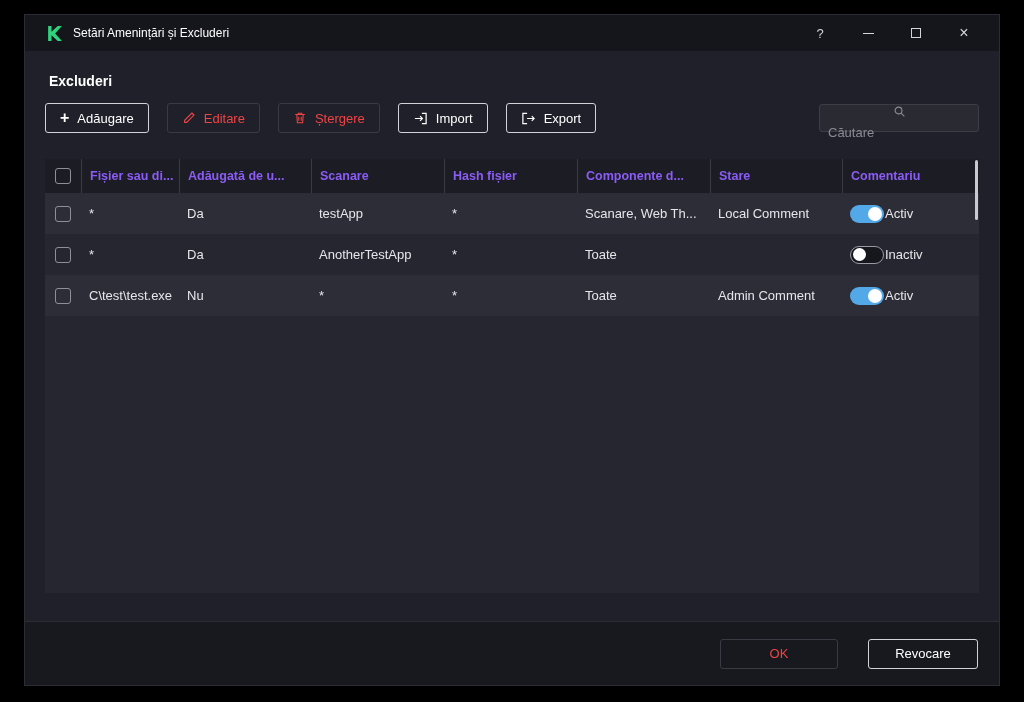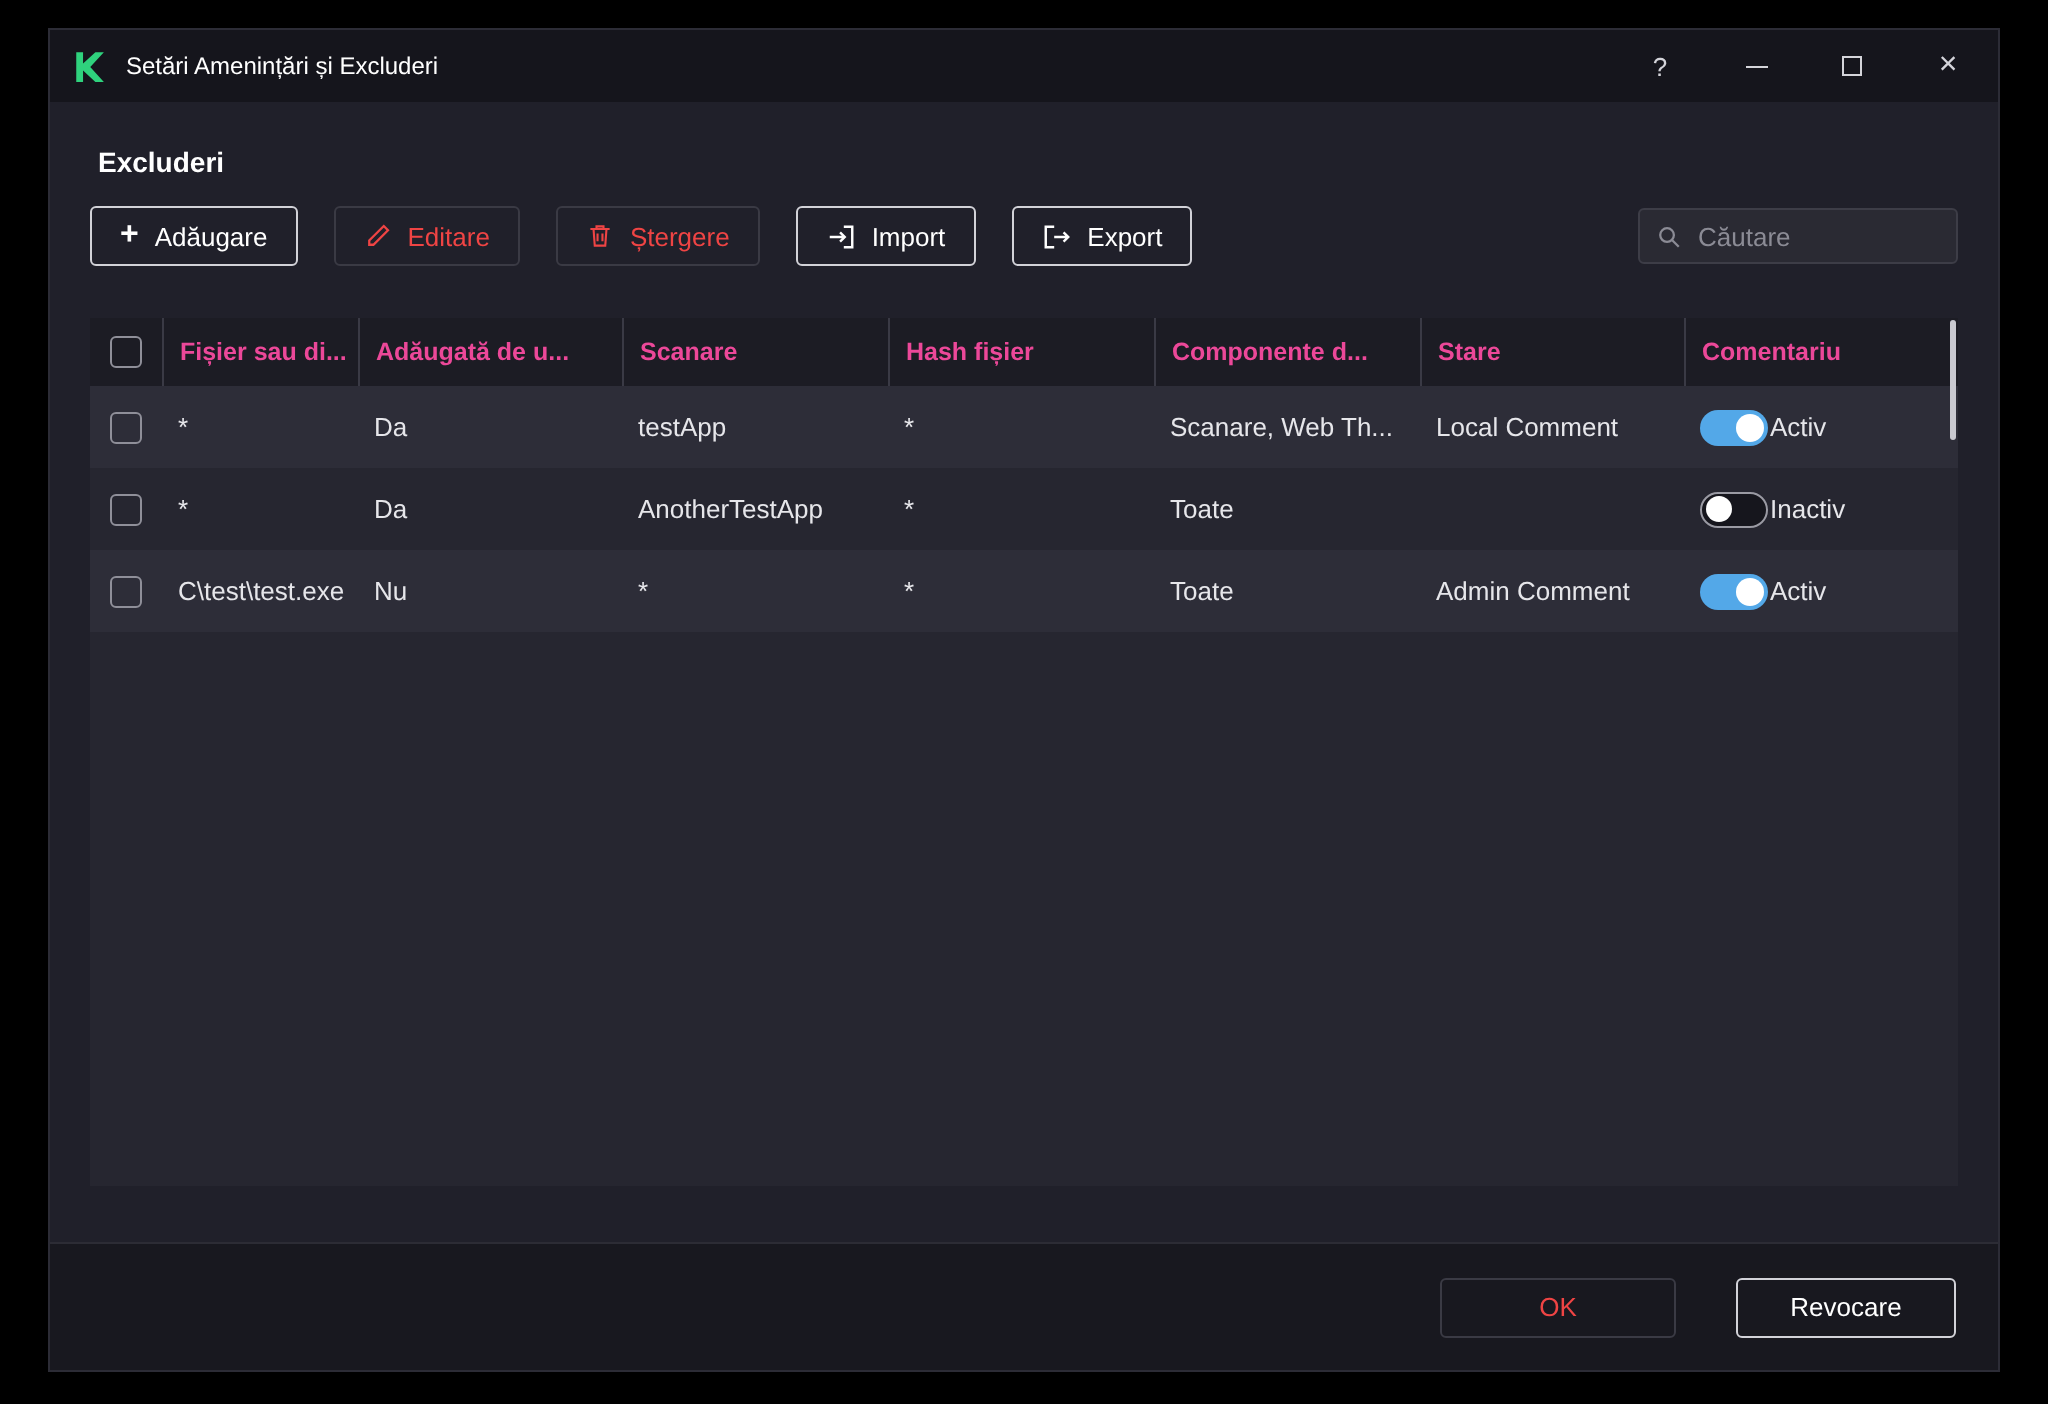--- a/index.html
+++ b/index.html
@@ -7,21 +7,21 @@
     width:1024px;height:702px;background:#000;overflow:hidden;
     font-family:"Liberation Sans",sans-serif;color:#fff;
   }
   .window{
     position:relative;width:976px;height:672px;margin:14px 24px 16px;
     background:#20202a;border:1px solid #2c2c36;box-sizing:border-box;
   }
   
   .titlebar{
     position:absolute;top:0;left:0;right:0;height:36px;background:#15151c;
-    display:flex;align-items:center;padding:0 10px;box-sizing:border-box;
+    display:flex;align-items:center;padding:0 20px;box-sizing:border-box;
   }
   .logo{width:18px;height:18px;display:flex;align-items:center;justify-content:center;}
   .win-title{margin-left:10px;font-size:12px;color:#fff;}
   .win-controls{margin-left:auto;display:flex;align-items:center;}
   .ctrl{
     width:30px;height:28px;display:flex;align-items:center;justify-content:center;
     color:#d4d4da;font-size:13px;margin-left:18px;cursor:pointer;
   }
   .ctrl-close{font-size:16px;}
   .min-glyph{display:block;width:11px;height:1px;background:#d4d4da;}
@@ -38,37 +38,37 @@
   .btn{
     height:30px;padding:0 14px;display:inline-flex;align-items:center;gap:8px;
     background:transparent;border:1px solid #d2d2d8;border-radius:3px;
     color:#fff;font-size:13px;cursor:pointer;box-sizing:border-box;white-space:nowrap;
   }
   .btn .bicon{display:flex;align-items:center;}
   .btn.disabled{border-color:#3a3a44;color:#ef4444;cursor:default;}
   .plus-glyph{font-size:16px;line-height:1;font-weight:bold;}
   .searchbox{
     margin-left:auto;width:160px;height:28px;background:#2a2a33;border:1px solid #3d3d47;
-    border-radius:3px;display:flex;align-items:center;padding:0 8px;gap:6px;box-sizing:border-box;
+    border-radius:3px;display:flex;align-items:center;padding:0 8px;gap:6px;box-sizing:border-box;flex-direction:column;
   }
   .searchbox input{
     background:transparent;border:none;outline:none;color:#dcdce0;font-size:13px;width:100%;
     font-family:"Liberation Sans",sans-serif;
   }
   .searchbox input::placeholder{color:#8b8b95;}
   
   .table{
     position:absolute;top:144px;left:20px;right:20px;height:434px;background:#262630;
   }
   .thead,.trow{
     display:grid;
     grid-template-columns:36px 98px 132px 133px 133px 133px 132px auto;
     align-items:center;
   }
-  .thead{height:34px;background:#1c1c24;font-size:12.5px;font-weight:bold;color:#ec4899;}
+  .thead{height:34px;background:#1c1c24;font-size:12.5px;font-weight:bold;color:#8b5cf6;}
   .hcell{padding-left:8px;height:100%;display:flex;align-items:center;box-sizing:border-box;cursor:pointer;}
   .hcell + .hcell{border-left:1px solid #3a3a45;}
   .trow{height:41px;font-size:13px;color:#e6e6ea;cursor:pointer;}
   .tbody .trow:nth-child(odd){background:#2d2d38;}
   .tbody .trow:nth-child(even){background:#262630;}
   .tcell{padding-left:8px;overflow:hidden;white-space:nowrap;text-overflow:ellipsis;}
   .cb-cell{display:flex;align-items:center;justify-content:flex-start;height:100%;}
   .checkbox{
     width:16px;height:16px;border:1.5px solid #8f8f99;border-radius:3px;
     margin-left:10px;box-sizing:border-box;cursor:pointer;flex:none;background:transparent;

